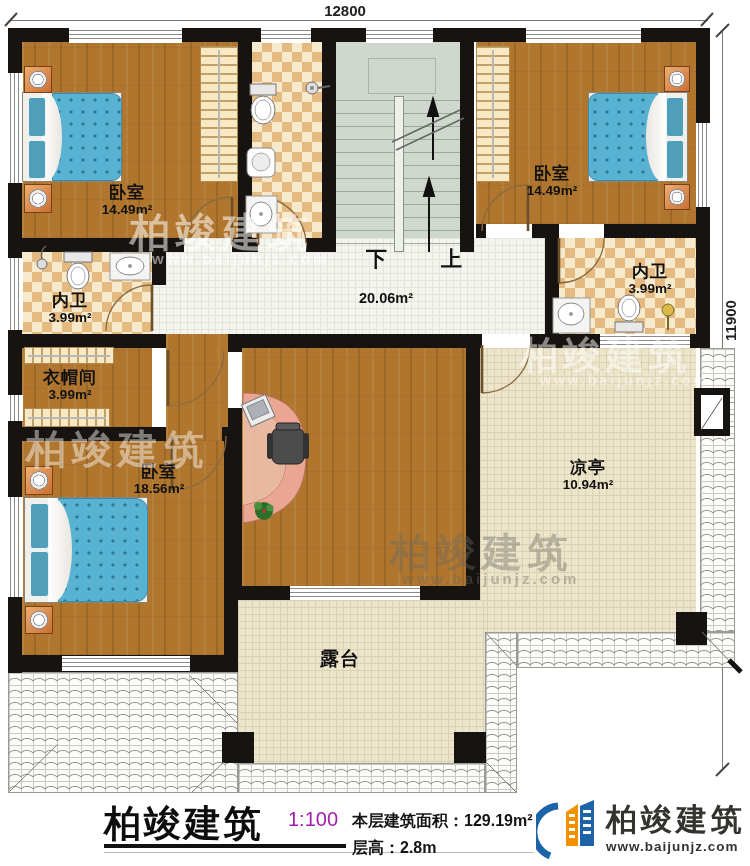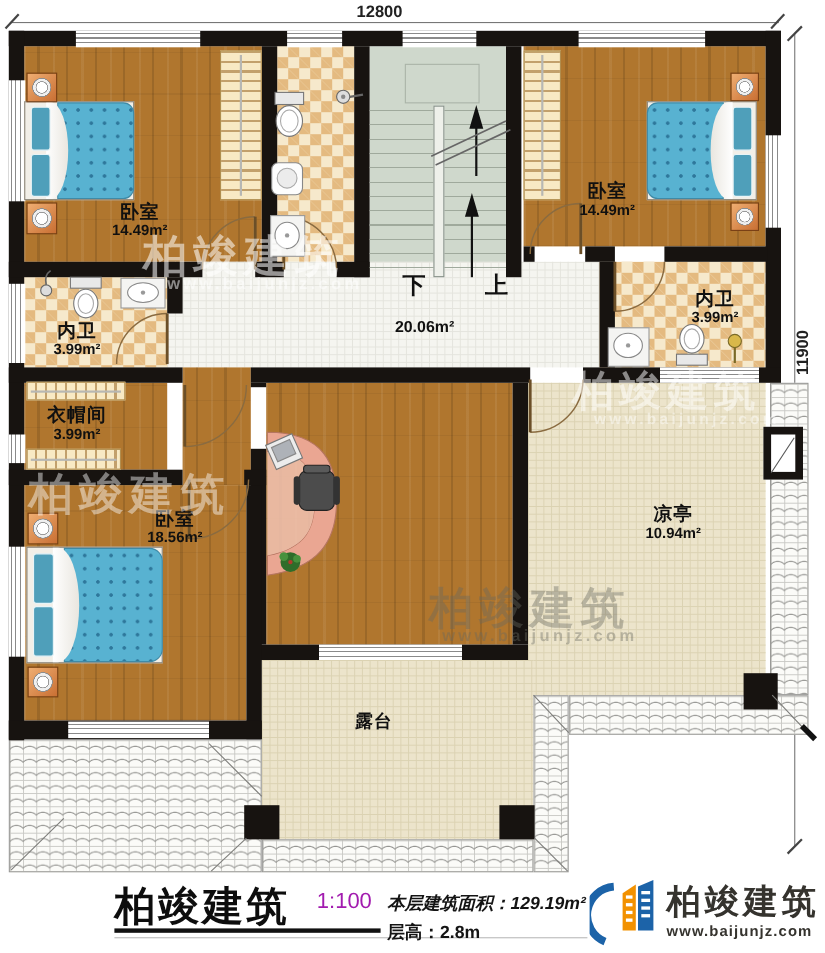--- a/index.html
+++ b/index.html
@@ -312,41 +312,41 @@
   </div>
   <div class="rlabel" style="left:326px;top:290px;width:120px;">
     <div class="a" style="font-size:14.5px;text-align:center;">20.06m²</div>
   </div>
   <div class="biglab" style="left:366px;top:245px;">下</div>
   <div class="biglab" style="left:441px;top:245px;">上</div>
   <div class="rlabel" style="left:99px;top:462px;width:120px;">
     <div class="n">卧室</div>
     <div class="a">18.56m²</div>
   </div>
-  <div class="rlabel" style="left:552px;top:458px;width:120px;">
+  <div class="rlabel" style="left:528px;top:458px;width:120px;">
     <div class="n">凉亭</div>
     <div class="a">10.94m²</div>
   </div>
   <div class="rlabel" style="left:280px;top:648px;width:120px;">
-    <div class="n" style="font-size:16px;">露台</div>
+    <div class="n" style="font-size:19px;">露台</div>
   </div>
 
   <div class="wm" style="left:130px;top:205px;font-size:40px;letter-spacing:6px;color:rgba(255,255,255,.55);">柏竣建筑</div>
   <div class="wm" style="left:152px;top:250px;font-size:15px;letter-spacing:3px;color:rgba(255,255,255,.5);">www.baijunjz.com</div>
   <div class="wm" style="left:520px;top:330px;font-size:38px;letter-spacing:5px;color:rgba(255,255,255,.5);">柏竣建筑</div>
   <div class="wm" style="left:540px;top:372px;font-size:14px;letter-spacing:3px;color:rgba(255,255,255,.45);">www.baijunjz.com</div>
   <div class="wm" style="left:26px;top:422px;font-size:40px;letter-spacing:6px;color:rgba(255,255,255,.45);">柏竣建筑</div>
   <div class="wm" style="left:390px;top:525px;font-size:40px;letter-spacing:6px;color:rgba(105,105,95,.4);">柏竣建筑</div>
   <div class="wm" style="left:402px;top:570px;font-size:15px;letter-spacing:3px;color:rgba(105,105,95,.4);">www.baijunjz.com</div>
 
   <div class="tb-title" style="left:104px;top:799px;">柏竣建筑</div>
   <div class="abs" style="left:104px;top:844px;width:242px;height:4px;background:#111;"></div>
   <div class="abs" style="left:104px;top:852px;width:430px;height:1px;background:#bbb;"></div>
   <div class="tb-scale" style="left:288px;top:808px;">1:100</div>
-  <div class="tb-small" style="left:352px;top:811px;font-style:italic;">
+  <div class="tb-small" style="left:352px;top:811px;">
     <span>本层建筑面积：</span><span>129.19m²</span>
   </div>
   <div class="tb-small" style="left:352px;top:838px;">
     <span>层高：</span><span>2.8m</span>
   </div>
 
   <svg width="70" height="70" viewBox="0 0 70 70" style="left:536px;top:794px;">
     <path d="M 14 62 A 26 26 0 0 1 22 12" fill="none" stroke="#1c63a8" stroke-width="7"></path>
     <polygon points="30,18 42,10 42,52 30,52" fill="#f29100"></polygon>
     <polygon points="44,12 58,6 58,52 44,52" fill="#1c63a8"></polygon>

